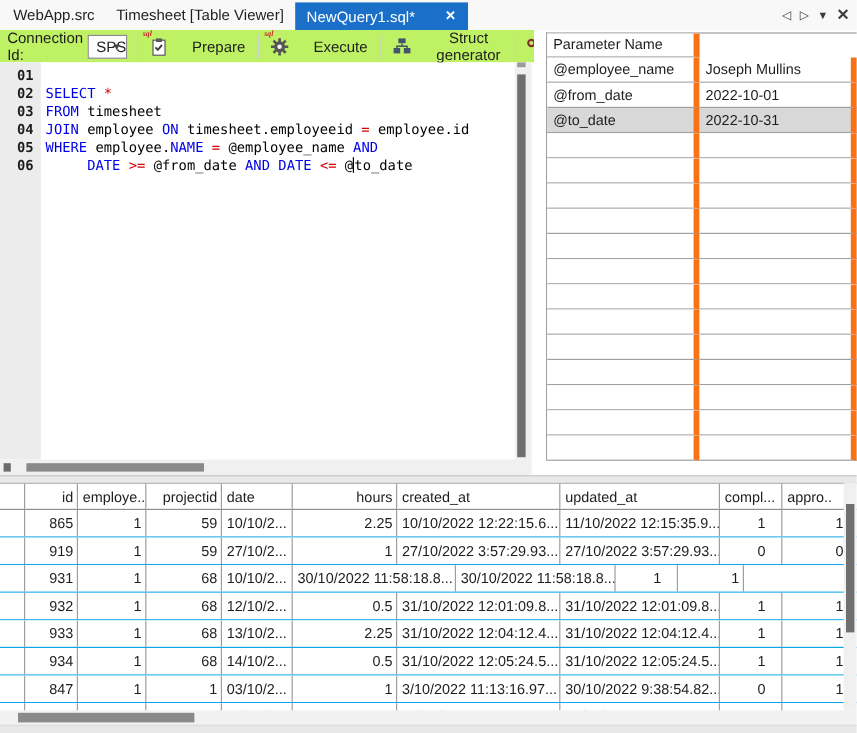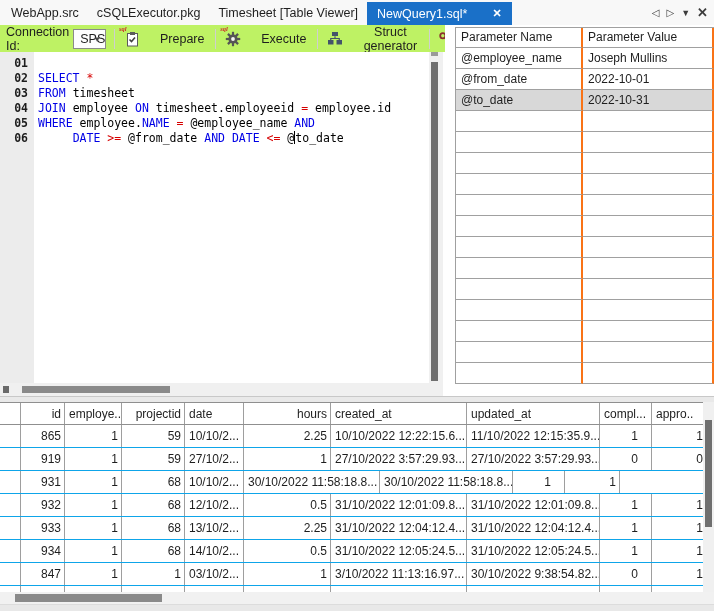--- a/index.html
+++ b/index.html
@@ -48,21 +48,21 @@
   .ed-vdash  { position:absolute; left:2px; top:0; width:7px; height:4px; background:#9a9a9a; }
   .ed-vthumb { position:absolute; left:2px; top:10px; width:7px; height:319px; background:#6f6f6f; }
   .ed-htrack { position:absolute; left:0; top:331px; width:443px; height:13px; background:#f0f0f0; }
   .ed-hsq    { position:absolute; left:3px; top:3px; width:6px; height:7px; background:#6a6a6a; }
   .ed-hthumb { position:absolute; left:22px; top:3px; width:148px; height:7px; background:#8a8a8a; }
 
   
   .params { position:absolute; left:445px; top:25px; width:269px; height:371px; background:#ffffff; }
   .ptable { position:absolute; left:10px; top:2px; width:259px; border-top:1px solid #a0a0a0; border-left:1px solid #a0a0a0; }
   .prow { display:flex; }
-  .pcell { border-right:2px solid #f97316; border-bottom:1px solid #a0a0a0; height:21px; line-height:20px;
+  .pcell { border-right:5px solid #f97316; border-bottom:1px solid #a0a0a0; height:21px; line-height:20px;
            font-size:12px; padding-left:5px; overflow:hidden; white-space:nowrap; background:#fff; }
   .phead .pcell { height:20px; line-height:19px; }
   .pc-name { width:127px; } .pc-val { width:131px; }
   .prow.selected .pcell { background:#d8d8d8; }
 
   
   .gapband { position:absolute; left:0; top:396px; width:714px; height:6px; background:#e9e9e9; border-top:1px solid #c8c8c8; }
 
   
   .results { position:absolute; left:0; top:402px; width:714px; height:190px; background:#ffffff; overflow:hidden; }
@@ -81,23 +81,20 @@
 </style>
 </head>
 <body>
 
 <div id="app">
 
   <div class="tabbar">
     <div style="display:flex;align-items:stretch;" id="tab-strip">
         <div class="tab">
           <span class="tab-label">WebApp.src</span>
-        </div>
-        <div class="tab">
-          <span class="tab-label">cSQLExecutor.pkg</span>
         </div>
         <div class="tab">
           <span class="tab-label">Timesheet [Table Viewer]</span>
         </div>
         <div class="tab active" style="background: rgb(26, 112, 200);">
           <span class="tab-label">NewQuery1.sql*</span>
           <span class="tab-close">✕</span>
         </div>
       </div>
     <div class="tab-spacer"></div>
@@ -187,21 +184,20 @@
     <div class="ed-htrack">
       <div class="ed-hsq"></div>
       <div class="ed-hthumb"></div>
     </div>
   </div>
 
   <div class="params">
     <div class="ptable" id="ptable">
       <div class="prow phead">
         <div class="pcell pc-name">Parameter Name</div>
-        <div class="pcell pc-val">Parameter Value</div>
       </div>
     <div class="prow">
           <div class="pcell pc-name">@employee_name</div>
           <div class="pcell pc-val">Joseph Mullins</div>
         </div>
         <div class="prow">
           <div class="pcell pc-name">@from_date</div>
           <div class="pcell pc-val">2022-10-01</div>
         </div>
         <div class="prow selected">

